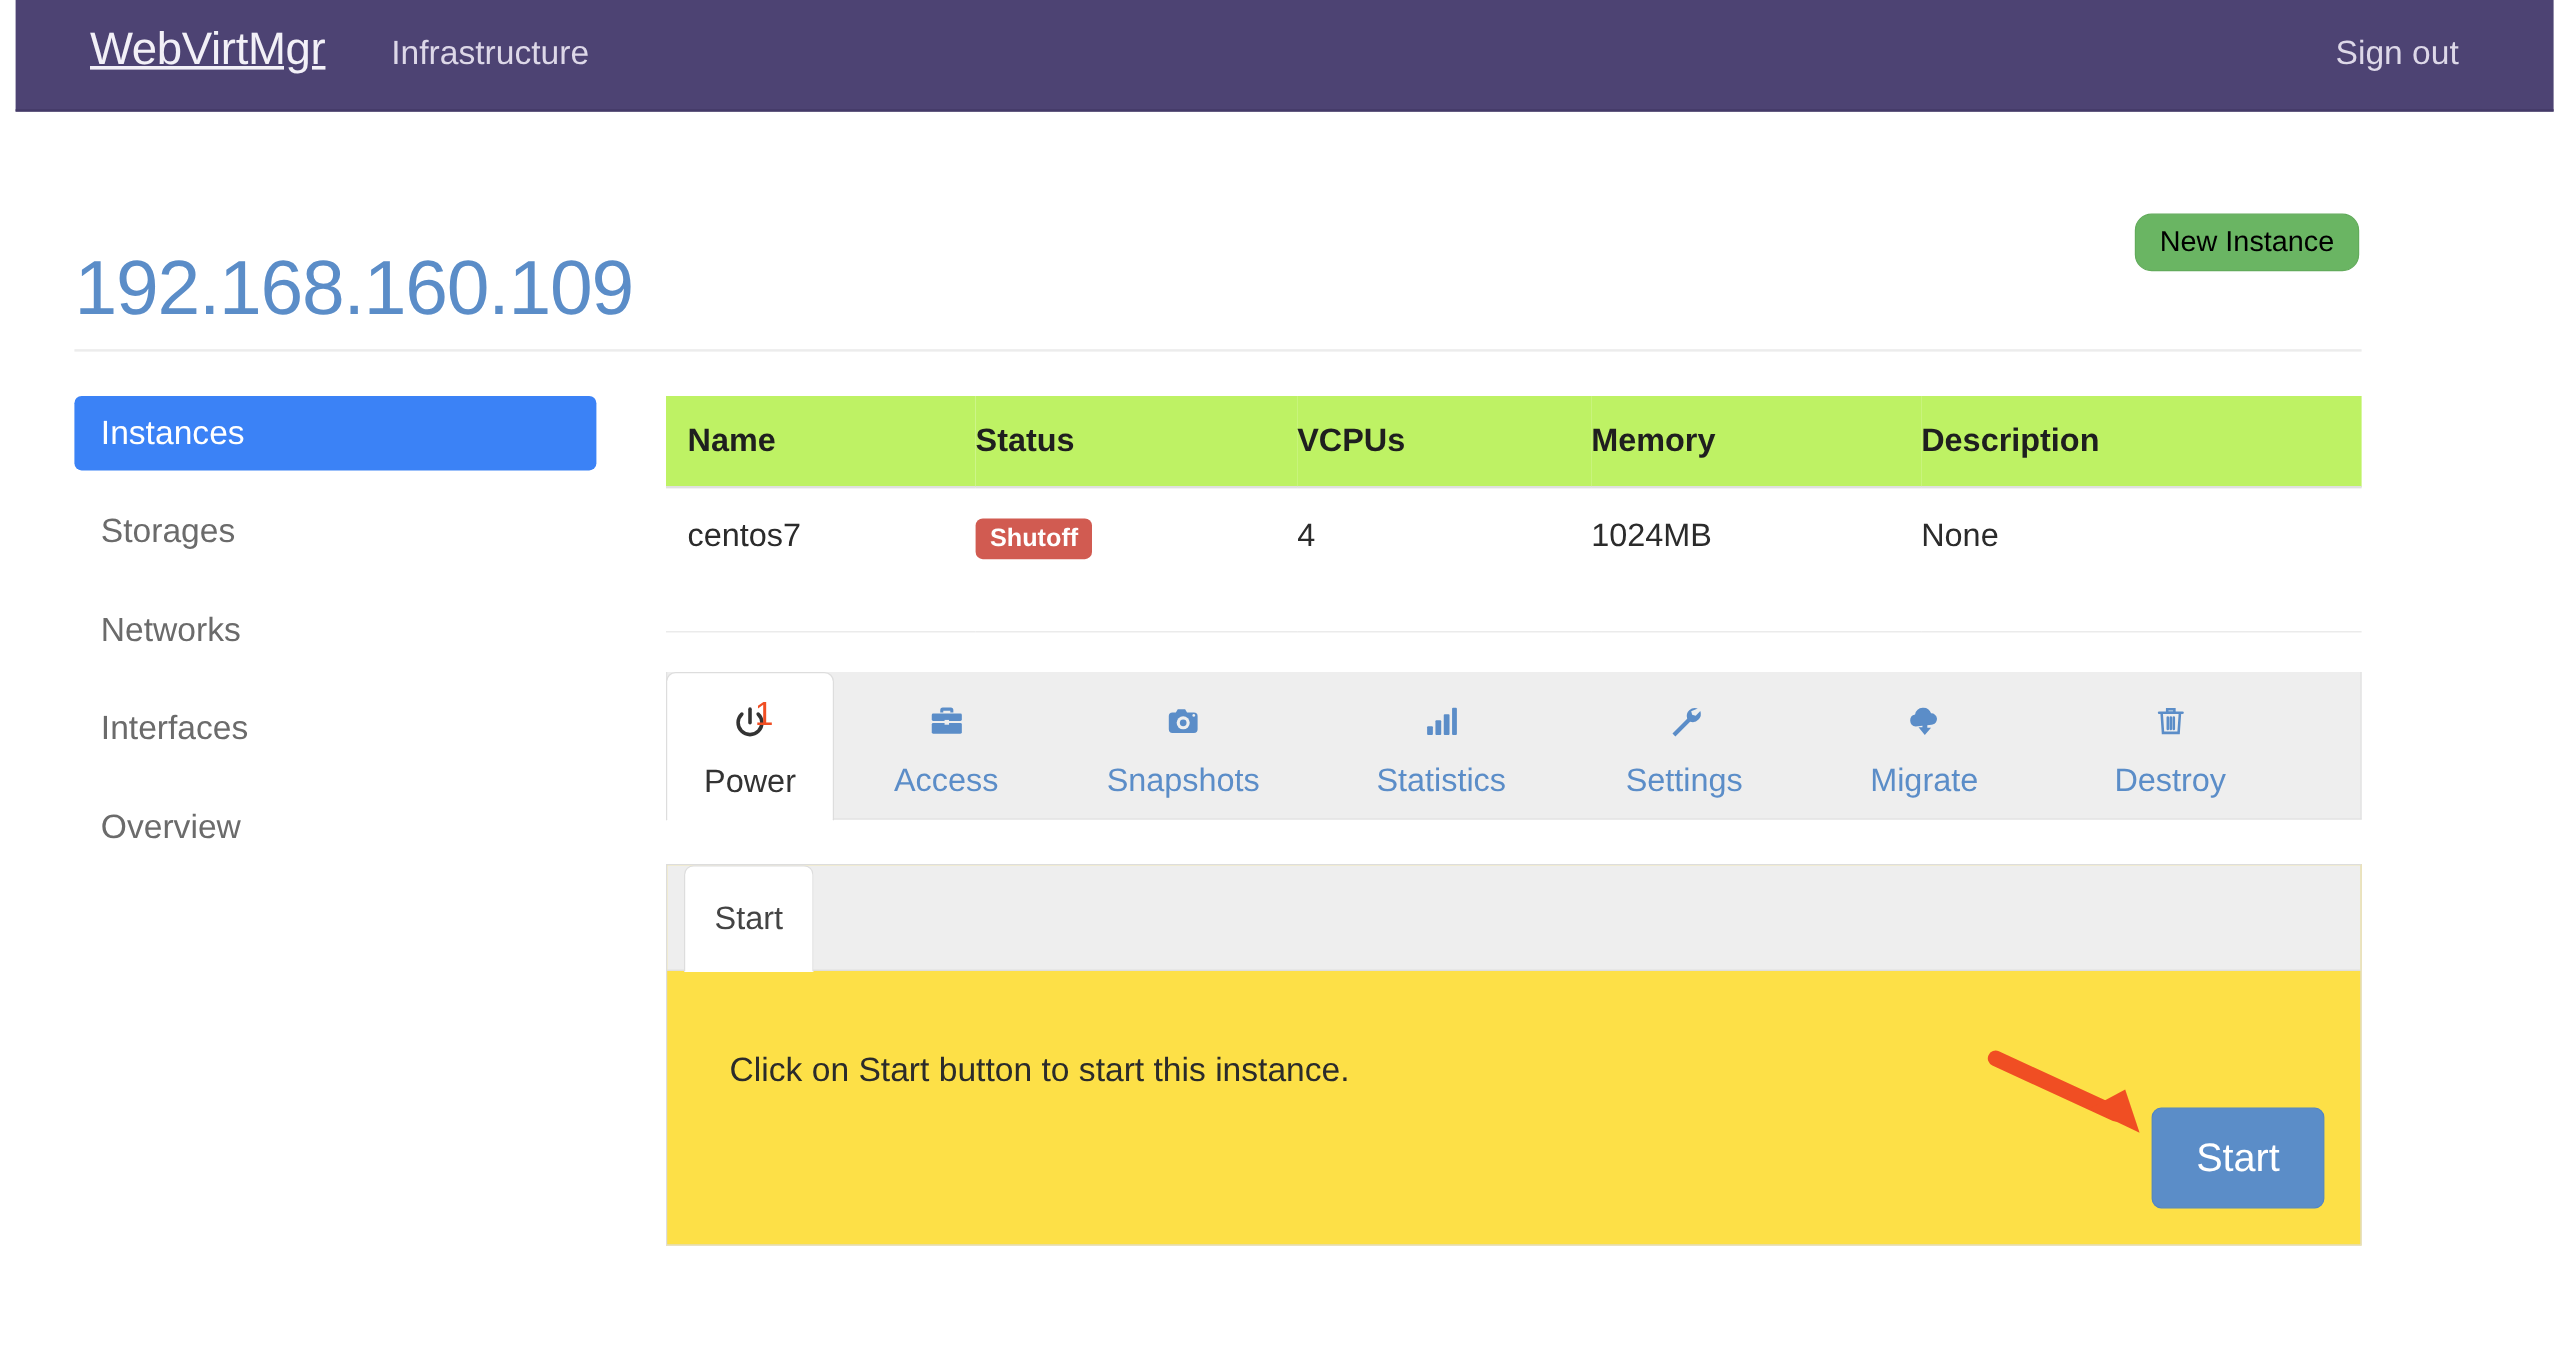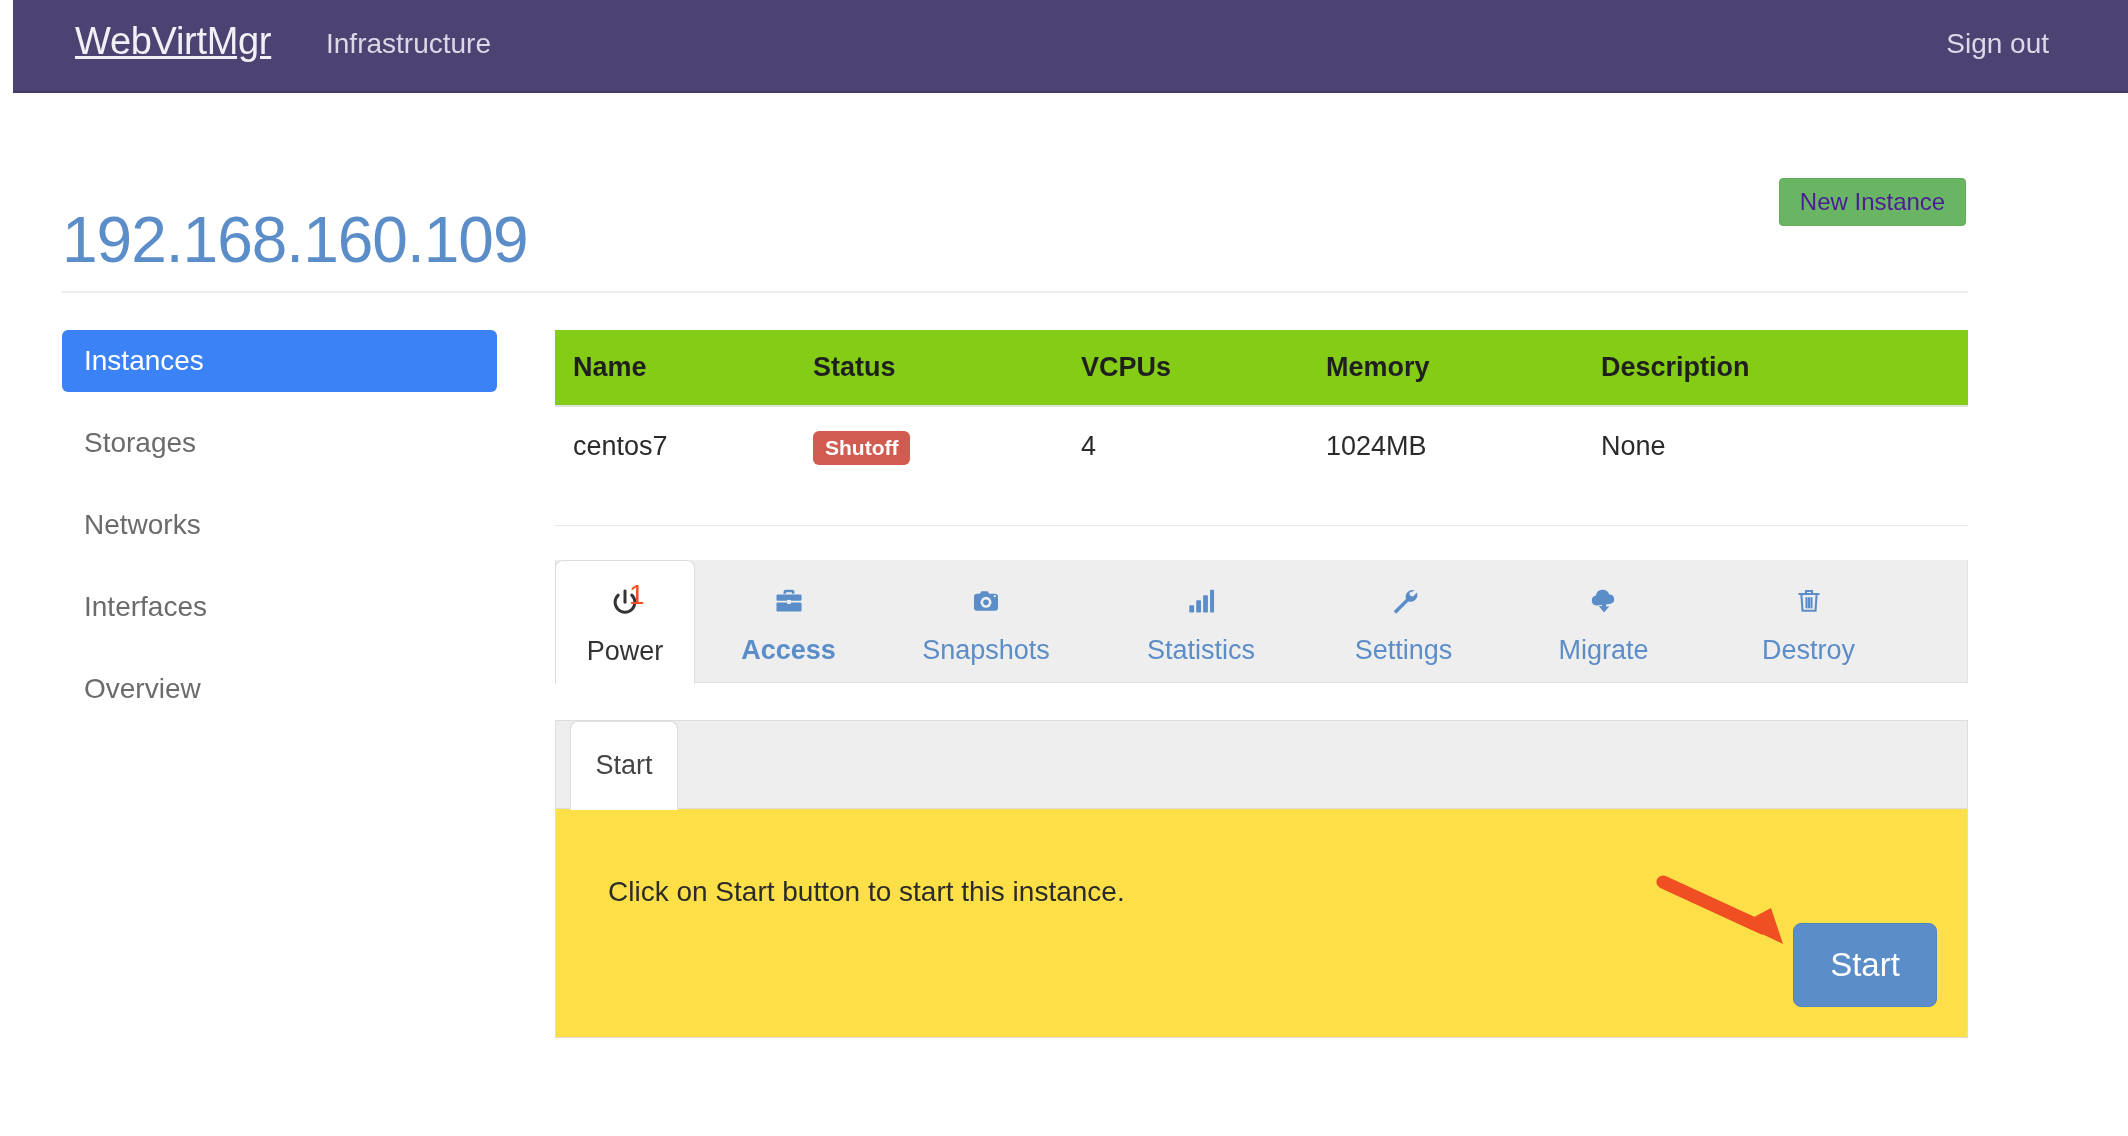--- a/index.html
+++ b/index.html
@@ -56,22 +56,22 @@
     font-weight: normal;
     letter-spacing: -1px;
     line-height: 1;
   }
   .btn-new-instance {
     position: absolute;
     left: 1779px; top: 178px;
     width: 187px; height: 48px;
     background: #6ab563;
     border: 1px solid #62ab5b;
-    border-radius: 4px;
-    color: #4c1d95;
+    border-radius: 14px;
+    color: #000000;
     font-size: 24px;
     font-family: "Liberation Sans", sans-serif;
     cursor: pointer;
     line-height: 44px;
     text-align: center;
     padding: 0;
   }
   .title-rule {
     position: absolute;
     left: 62px; top: 291px;
@@ -102,21 +102,21 @@
   }
 
   
   .vm-table {
     position: absolute;
     left: 555px; top: 330px;
     width: 1413px;
     border-collapse: collapse;
   }
   .vm-table th {
-    background: #84cc16;
+    background: #bef264;
     text-align: left;
     font-size: 27px;
     font-weight: bold;
     color: #1f1f1f;
     padding: 22px 0 22px 0;
     border-bottom: 2px solid #e0e0e0;
   }
   .vm-table td {
     font-size: 27px;
     color: #2b2b2b;
@@ -302,21 +302,21 @@
     <span class="tab-icon">
       <svg width="34" height="34" viewBox="0 0 24 24" fill="none" stroke="#333333" stroke-width="2.1" stroke-linecap="round">
         <path d="M12 3.5 L12 11.5"></path>
         <path d="M7.2 6.4 A7 7 0 1 0 16.8 6.4"></path>
       </svg>
     </span>
     <span class="power-badge">1</span>
     <span class="tab-label">Power</span>
   </a>
 
-  <a class="tab" href="#" style="left:145px; width:175px;font-weight:bold;">
+  <a class="tab" href="#" style="left:145px; width:175px;">
     <span class="tab-icon">
       <svg width="32" height="32" viewBox="0 0 24 24" fill="#5b8dc8">
         <path d="M9.5 3.5h5a1.6 1.6 0 0 1 1.6 1.6V6.6h-1.9V5.4h-4.4v1.2H7.9V5.1A1.6 1.6 0 0 1 9.5 3.5z"></path>
         <rect x="2.6" y="7.2" width="18.8" height="4.6" rx="0.9"></rect>
         <rect x="2.6" y="13.2" width="18.8" height="6.6" rx="0.9"></rect>
         <rect x="10.6" y="11.2" width="2.8" height="3.0" fill="#eeeeee"></rect>
       </svg>
     </span>
     <span class="tab-label">Access</span>
   </a>

